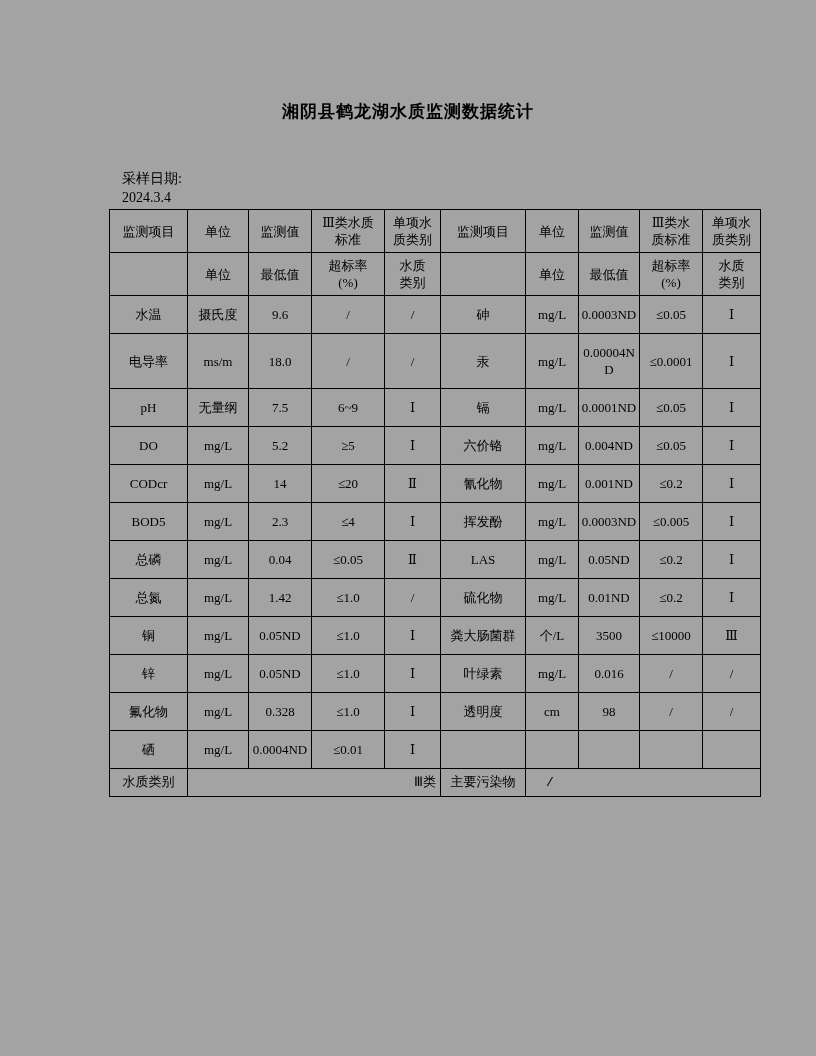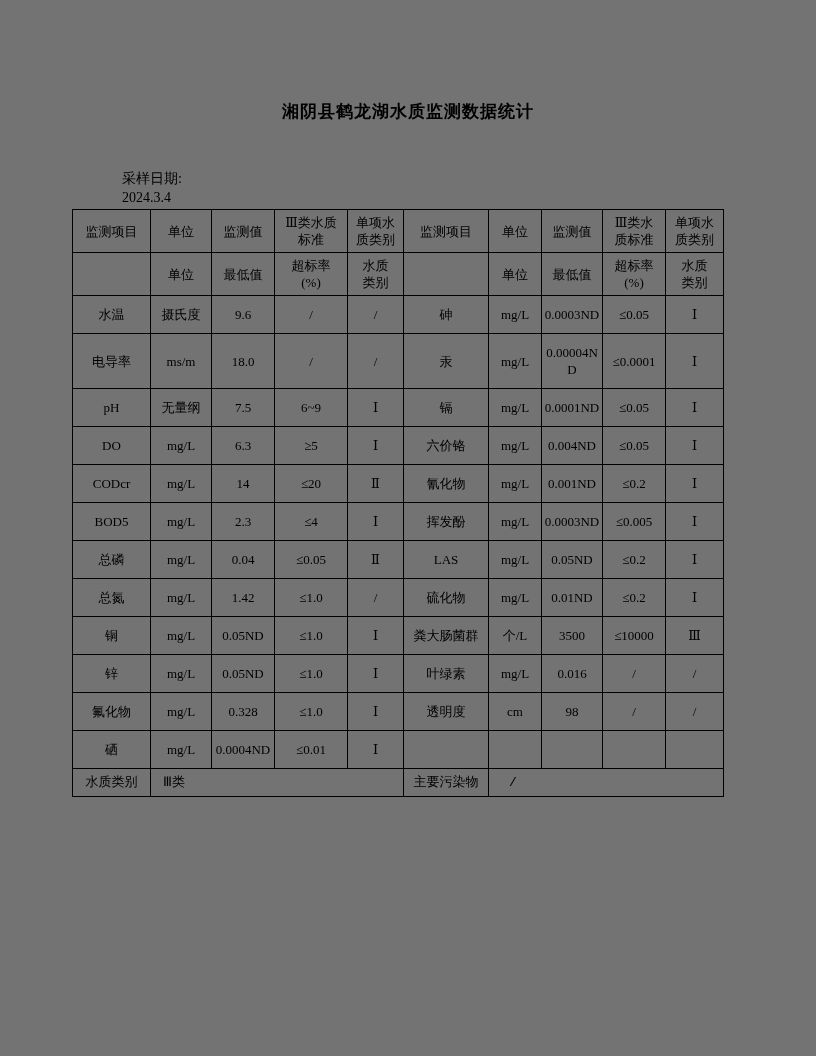--- a/index.html
+++ b/index.html
@@ -2,60 +2,60 @@
 <html><head>
 <meta charset="utf-8">
 <style>
   * { box-sizing: border-box; }
   html, body { margin: 0; padding: 0; background: #ffffff; }
   .page {
     position: relative;
     width: 816px;
     height: 1056px;
     margin: 0 auto;
-    background: #737373;
+    background: #a3a3a3;
     color: #000000;
     font-family: "Liberation Serif", "DejaVu Serif", serif;
     overflow: hidden;
   }
   .title {
     margin: 0;
     padding-top: 100px;
     text-align: center;
     font-size: 17px;
     font-weight: bold;
     letter-spacing: 1px;
   }
   .sampling {
     margin: 46px 0 2px 122px;
     font-size: 14px;
     line-height: 19px;
   }
   table.wq {
-    margin-left: 72px;
+    margin-left: 109px;
     width: 651px;
     border-collapse: collapse;
     table-layout: fixed;
     font-size: 13px;
     border-radius: 17px;
   }
   .wq th, .wq td {
     border: 1px solid #000000;
     text-align: center;
     vertical-align: middle;
     font-weight: normal;
     padding: 10px 2px;
     line-height: 17px;
     white-space: pre-line;
     word-wrap: break-word;
     overflow-wrap: break-word;
   }
   .wq thead th { padding: 4px 2px; }
   .wq tfoot td { padding: 5px 4px; font-family: Liberation Mono, monospace; }
-  .wq td.left-align { text-align: left; padding-left: 12px; }
+  .wq td.left-align { text-align: right; padding-left: 12px; }
   .wq td.left-align-wide { text-align: left; padding-left: 20px; }
 </style>
 </head>
 <body>
 
 <div class="page">
 
   <h1 class="title">湘阴县鹤龙湖水质监测数据统计</h1>
 
   <div class="sampling">
@@ -143,21 +143,21 @@
           <td>Ⅰ</td>
           <td>镉</td>
           <td>mg/L</td>
           <td>0.0001ND</td>
           <td>≤0.05</td>
           <td>Ⅰ</td>
         </tr>
         <tr>
           <td>DO</td>
           <td>mg/L</td>
-          <td>6.3</td>
+          <td>5.2</td>
           <td>≥5</td>
           <td>Ⅰ</td>
           <td>六价铬</td>
           <td>mg/L</td>
           <td>0.004ND</td>
           <td>≤0.05</td>
           <td>Ⅰ</td>
         </tr>
         <tr>
           <td>CODcr</td>

